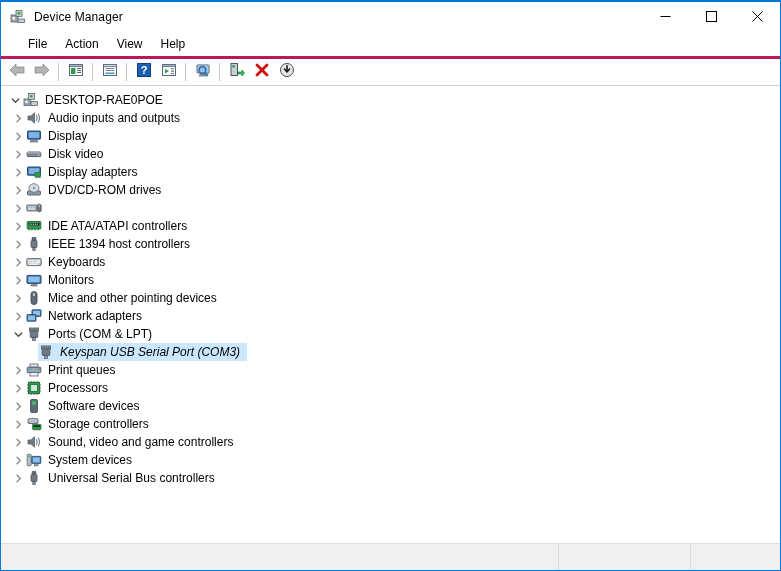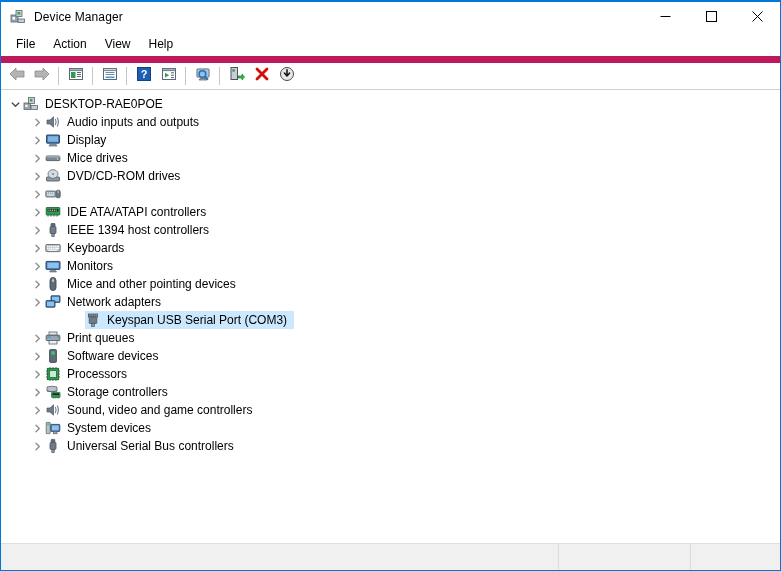--- a/index.html
+++ b/index.html
@@ -68,22 +68,22 @@
   }
   .win-btn svg { display: block; }
 
   
   .menubar {
     height: 25px;
     min-height: 25px;
     background: #ffffff;
     display: flex;
     align-items: center;
-    padding-left: 6px;
-    border-bottom: 7px solid #be185d;
+    padding-left: 18px;
+    border-bottom: 3px solid #be185d;
   }
   .menu-item {
     font-size: 12px;
     color: #000000;
     padding: 3px 9px;
     cursor: default;
     white-space: nowrap;
   }
 
   
@@ -154,22 +154,22 @@
     height: 16px;
     margin-right: 6px;
     flex: none;
     position: relative;
   }
   .node-label {
     line-height: 18px;
     padding-right: 3px;
   }
   .lvl0 { padding-left: 6px; }
-  .lvl1 { padding-left: 28px; }
-  .lvl2 { padding-left: 84px; }
+  .lvl1 { padding-left: 9px; }
+  .lvl2 { padding-left: 37px; font-style: italic; }
 
   
   .statusbar {
     height: 26px;
     min-height: 26px;
     background: #f0f0f0;
     border-top: 1px solid #dfdfdf;
     display: flex;
     align-items: center;
   }
@@ -406,23 +406,41 @@
               <path d="M3 1.2 L6.3 4.5 L3 7.8" fill="none" stroke="#8a8a8a" stroke-width="1.3" stroke-linecap="round" stroke-linejoin="round"></path>
             </svg>
         </span>
         <span class="dev-icon">
           <svg width="16" height="16" viewBox="0 0 16 16">
             <rect x="1.2" y="6" width="13.6" height="4.6" rx="0.8" fill="#7b8794" stroke="#4e5862" stroke-width="0.9"></rect>
             <rect x="1.2" y="6" width="13.6" height="1.6" fill="#9da8b4"></rect>
             <circle cx="12.6" cy="9" r="0.8" fill="#d8dde3"></circle>
           </svg>
         </span>
-        <span class="node-label">Mice drives</span>
-      </div>
-
+        <span class="node-label">Disk video</span>
+      </div>
+
+      <div class="node lvl1">
+        <span class="twisty">
+          <svg width="9" height="9" viewBox="0 0 9 9">
+              <path d="M3 1.2 L6.3 4.5 L3 7.8" fill="none" stroke="#8a8a8a" stroke-width="1.3" stroke-linecap="round" stroke-linejoin="round"></path>
+            </svg>
+        </span>
+        <span class="dev-icon">
+          <svg width="16" height="16" viewBox="0 0 16 16">
+            <rect x="1.5" y="3" width="13" height="8.2" rx="0.6" fill="#3f6fa8" stroke="#2b4a70" stroke-width="1"></rect>
+            <rect x="2.8" y="4.2" width="10.4" height="5.6" fill="#7fb4e3"></rect>
+            <rect x="9" y="8.6" width="5.4" height="4.4" fill="#2e9b4e" stroke="#1c6e34" stroke-width="0.7"></rect>
+            <line x1="10" y1="13" x2="10" y2="14.2" stroke="#4a545e" stroke-width="0.8"></line>
+            <line x1="12" y1="13" x2="12" y2="14.2" stroke="#4a545e" stroke-width="0.8"></line>
+            <line x1="13.8" y1="13" x2="13.8" y2="14.2" stroke="#4a545e" stroke-width="0.8"></line>
+          </svg>
+        </span>
+        <span class="node-label">Display adapters</span>
+      </div>
 
       <div class="node lvl1">
         <span class="twisty">
           <svg width="9" height="9" viewBox="0 0 9 9">
               <path d="M3 1.2 L6.3 4.5 L3 7.8" fill="none" stroke="#8a8a8a" stroke-width="1.3" stroke-linecap="round" stroke-linejoin="round"></path>
             </svg>
         </span>
         <span class="dev-icon">
           <svg width="16" height="16" viewBox="0 0 16 16">
             <rect x="1.5" y="9" width="13" height="4" rx="0.7" fill="#8d98a4" stroke="#566069" stroke-width="0.9"></rect>
@@ -561,20 +579,39 @@
           <svg width="16" height="16" viewBox="0 0 16 16">
             <rect x="6" y="1.8" width="9" height="6.6" rx="0.6" fill="#46719f" stroke="#2b4a70" stroke-width="0.9"></rect>
             <rect x="7" y="2.8" width="7" height="4.6" fill="#8cc0ee"></rect>
             <rect x="1" y="6.6" width="9" height="6.6" rx="0.6" fill="#46719f" stroke="#2b4a70" stroke-width="0.9"></rect>
             <rect x="2" y="7.6" width="7" height="4.6" fill="#8cc0ee"></rect>
           </svg>
         </span>
         <span class="node-label">Network adapters</span>
       </div>
 
+      <div class="node lvl1">
+        <span class="twisty">
+          <svg width="9" height="9" viewBox="0 0 9 9">
+              <path d="M1.2 3 L4.5 6.3 L7.8 3" fill="none" stroke="#4a4a4a" stroke-width="1.3" stroke-linecap="round" stroke-linejoin="round"></path>
+            </svg>
+        </span>
+        <span class="dev-icon">
+          <svg width="16" height="16" viewBox="0 0 16 16">
+            <rect x="3.4" y="2" width="9.2" height="3" fill="#8d98a4" stroke="#4a545e" stroke-width="0.8"></rect>
+            <rect x="4.4" y="2.6" width="1" height="1.8" fill="#5a646e"></rect>
+            <rect x="6.2" y="2.6" width="1" height="1.8" fill="#5a646e"></rect>
+            <rect x="8" y="2.6" width="1" height="1.8" fill="#5a646e"></rect>
+            <rect x="9.8" y="2.6" width="1" height="1.8" fill="#5a646e"></rect>
+            <rect x="4.2" y="5" width="7.6" height="6.4" rx="0.6" fill="#6f7b87" stroke="#4a545e" stroke-width="0.8"></rect>
+            <rect x="6.6" y="11.4" width="2.8" height="3" fill="#8d98a4" stroke="#4a545e" stroke-width="0.7"></rect>
+          </svg>
+        </span>
+        <span class="node-label">Ports (COM &amp; LPT)</span>
+      </div>
 
       <div class="node lvl2">
         <span class="sel-wrap">
           <span class="dev-icon">
             <svg width="16" height="16" viewBox="0 0 16 16">
               <rect x="3.4" y="2" width="9.2" height="3" fill="#8d98a4" stroke="#4a545e" stroke-width="0.8"></rect>
               <rect x="4.4" y="2.6" width="1" height="1.8" fill="#5a646e"></rect>
               <rect x="6.2" y="2.6" width="1" height="1.8" fill="#5a646e"></rect>
               <rect x="8" y="2.6" width="1" height="1.8" fill="#5a646e"></rect>
               <rect x="9.8" y="2.6" width="1" height="1.8" fill="#5a646e"></rect>
@@ -595,35 +632,20 @@
         <span class="dev-icon">
           <svg width="16" height="16" viewBox="0 0 16 16">
             <rect x="4" y="2" width="8" height="3.2" fill="#e4e8ec" stroke="#5a646e" stroke-width="0.8"></rect>
             <rect x="1.2" y="5.2" width="13.6" height="5.4" rx="0.8" fill="#9aa6b2" stroke="#4a545e" stroke-width="0.9"></rect>
             <rect x="2.4" y="6.4" width="3.2" height="1.4" fill="#3fa0d8"></rect>
             <circle cx="13" cy="7" r="0.8" fill="#2e9b4e"></circle>
             <rect x="4" y="10.6" width="8" height="3.4" fill="#eef1f4" stroke="#5a646e" stroke-width="0.8"></rect>
           </svg>
         </span>
         <span class="node-label">Print queues</span>
-      </div>
-
-      <div class="node lvl1">
-        <span class="twisty">
-          <svg width="9" height="9" viewBox="0 0 9 9">
-              <path d="M3 1.2 L6.3 4.5 L3 7.8" fill="none" stroke="#8a8a8a" stroke-width="1.3" stroke-linecap="round" stroke-linejoin="round"></path>
-            </svg>
-        </span>
-        <span class="dev-icon">
-          <svg width="16" height="16" viewBox="0 0 16 16">
-            <rect x="4.6" y="1.6" width="6.8" height="12.8" rx="0.8" fill="#5f6b77" stroke="#3f4951" stroke-width="0.9"></rect>
-            <rect x="6.2" y="3.2" width="3.6" height="3.6" fill="#3ec45c"></rect>
-          </svg>
-        </span>
-        <span class="node-label">Software devices</span>
       </div>
 
       <div class="node lvl1">
         <span class="twisty">
           <svg width="9" height="9" viewBox="0 0 9 9">
               <path d="M3 1.2 L6.3 4.5 L3 7.8" fill="none" stroke="#8a8a8a" stroke-width="1.3" stroke-linecap="round" stroke-linejoin="round"></path>
             </svg>
         </span>
         <span class="dev-icon">
           <svg width="16" height="16" viewBox="0 0 16 16">
@@ -647,20 +669,35 @@
       </div>
 
       <div class="node lvl1">
         <span class="twisty">
           <svg width="9" height="9" viewBox="0 0 9 9">
               <path d="M3 1.2 L6.3 4.5 L3 7.8" fill="none" stroke="#8a8a8a" stroke-width="1.3" stroke-linecap="round" stroke-linejoin="round"></path>
             </svg>
         </span>
         <span class="dev-icon">
           <svg width="16" height="16" viewBox="0 0 16 16">
+            <rect x="4.6" y="1.6" width="6.8" height="12.8" rx="0.8" fill="#5f6b77" stroke="#3f4951" stroke-width="0.9"></rect>
+            <rect x="6.2" y="3.2" width="3.6" height="3.6" fill="#3ec45c"></rect>
+          </svg>
+        </span>
+        <span class="node-label">Software devices</span>
+      </div>
+
+      <div class="node lvl1">
+        <span class="twisty">
+          <svg width="9" height="9" viewBox="0 0 9 9">
+              <path d="M3 1.2 L6.3 4.5 L3 7.8" fill="none" stroke="#8a8a8a" stroke-width="1.3" stroke-linecap="round" stroke-linejoin="round"></path>
+            </svg>
+        </span>
+        <span class="dev-icon">
+          <svg width="16" height="16" viewBox="0 0 16 16">
             <path d="M2 3 Q7 1.4 12 3 L12 7 Q7 8.6 2 7 Z" fill="#b9c2ca" stroke="#5a646e" stroke-width="0.8"></path>
             <path d="M2 7 Q7 8.6 12 7" fill="none" stroke="#5a646e" stroke-width="0.8"></path>
             <rect x="6.6" y="8.4" width="8.4" height="5" rx="0.5" fill="#2e9b4e" stroke="#1c6e34" stroke-width="0.8"></rect>
             <rect x="7.6" y="9.4" width="6.4" height="1.6" fill="#1d1d1d"></rect>
             <line x1="8.4" y1="13.4" x2="8.4" y2="14.6" stroke="#4a545e" stroke-width="0.8"></line>
             <line x1="10.8" y1="13.4" x2="10.8" y2="14.6" stroke="#4a545e" stroke-width="0.8"></line>
             <line x1="13.2" y1="13.4" x2="13.2" y2="14.6" stroke="#4a545e" stroke-width="0.8"></line>
           </svg>
         </span>
         <span class="node-label">Storage controllers</span>

